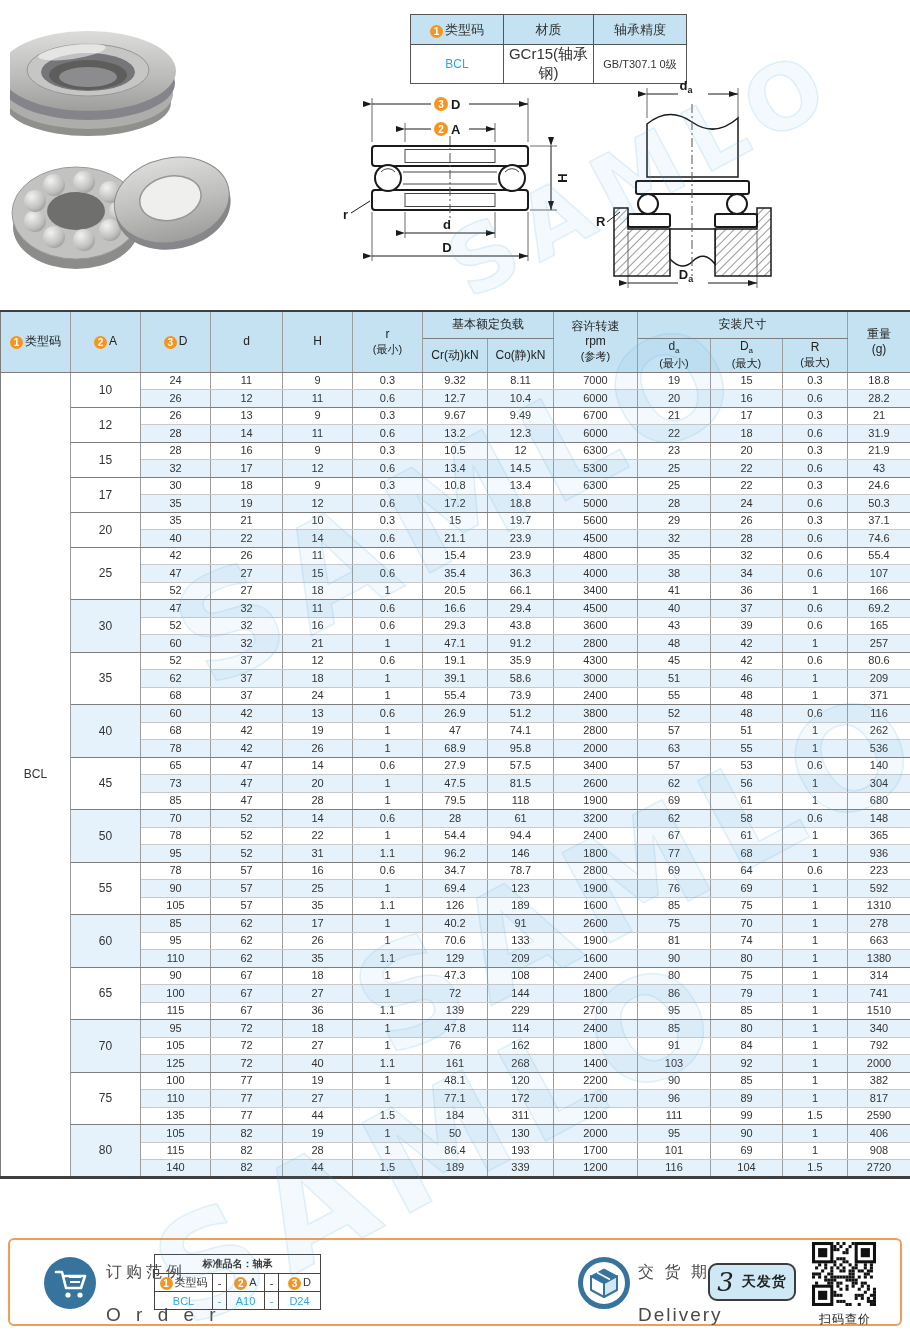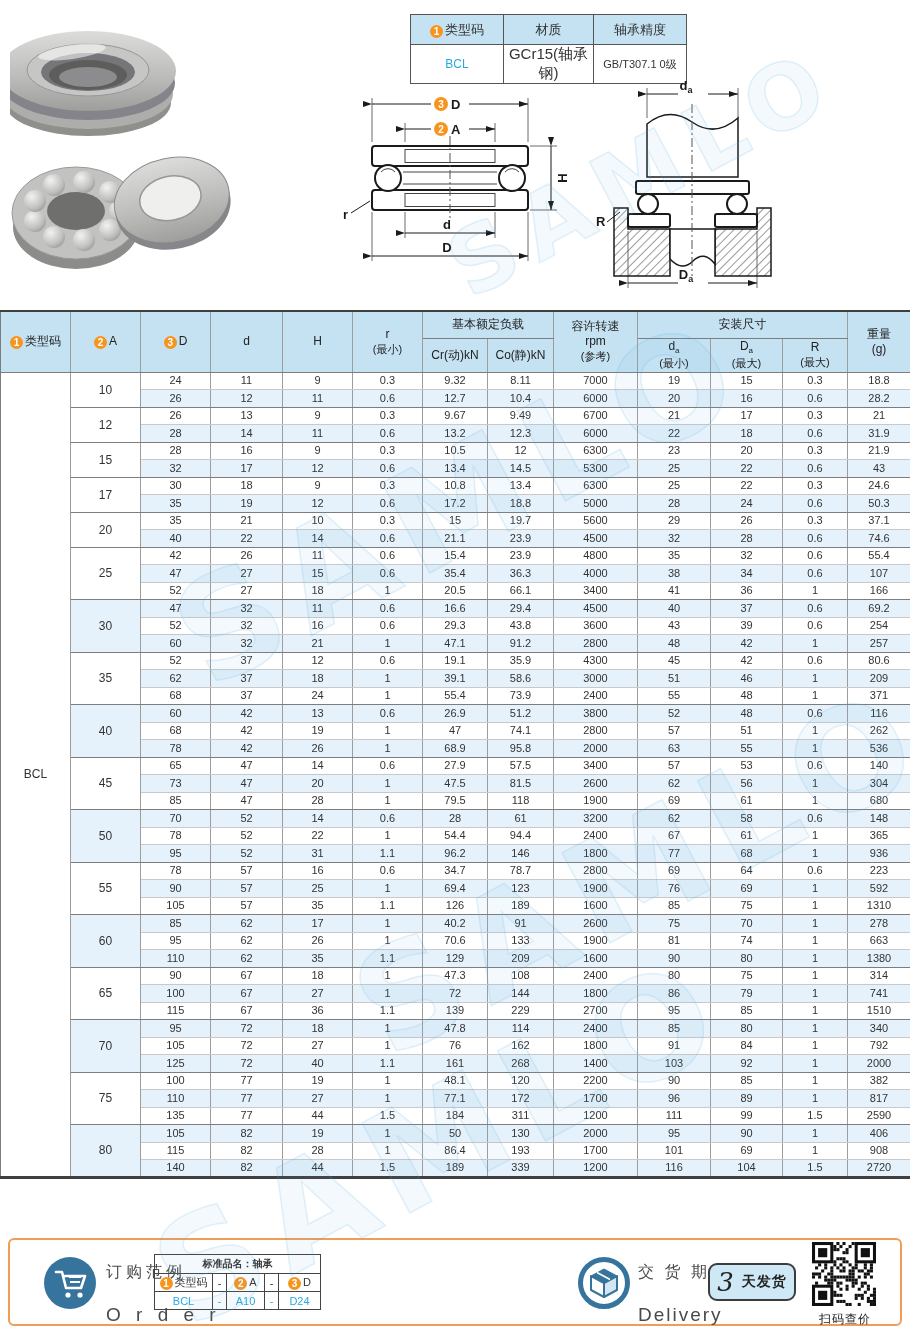--- a/index.html
+++ b/index.html
@@ -478,21 +478,21 @@
           <td class="blue">52</td>
           <td>32</td>
           <td>16</td>
           <td>0.6</td>
           <td>29.3</td>
           <td>43.8</td>
           <td>3600</td>
           <td>43</td>
           <td>39</td>
           <td>0.6</td>
-          <td>254</td>
+          <td>165</td>
         </tr>
         <tr class="alt group-end">
           <td class="blue">60</td>
           <td>32</td>
           <td>21</td>
           <td>1</td>
           <td>47.1</td>
           <td>91.2</td>
           <td>2800</td>
           <td>48</td>

